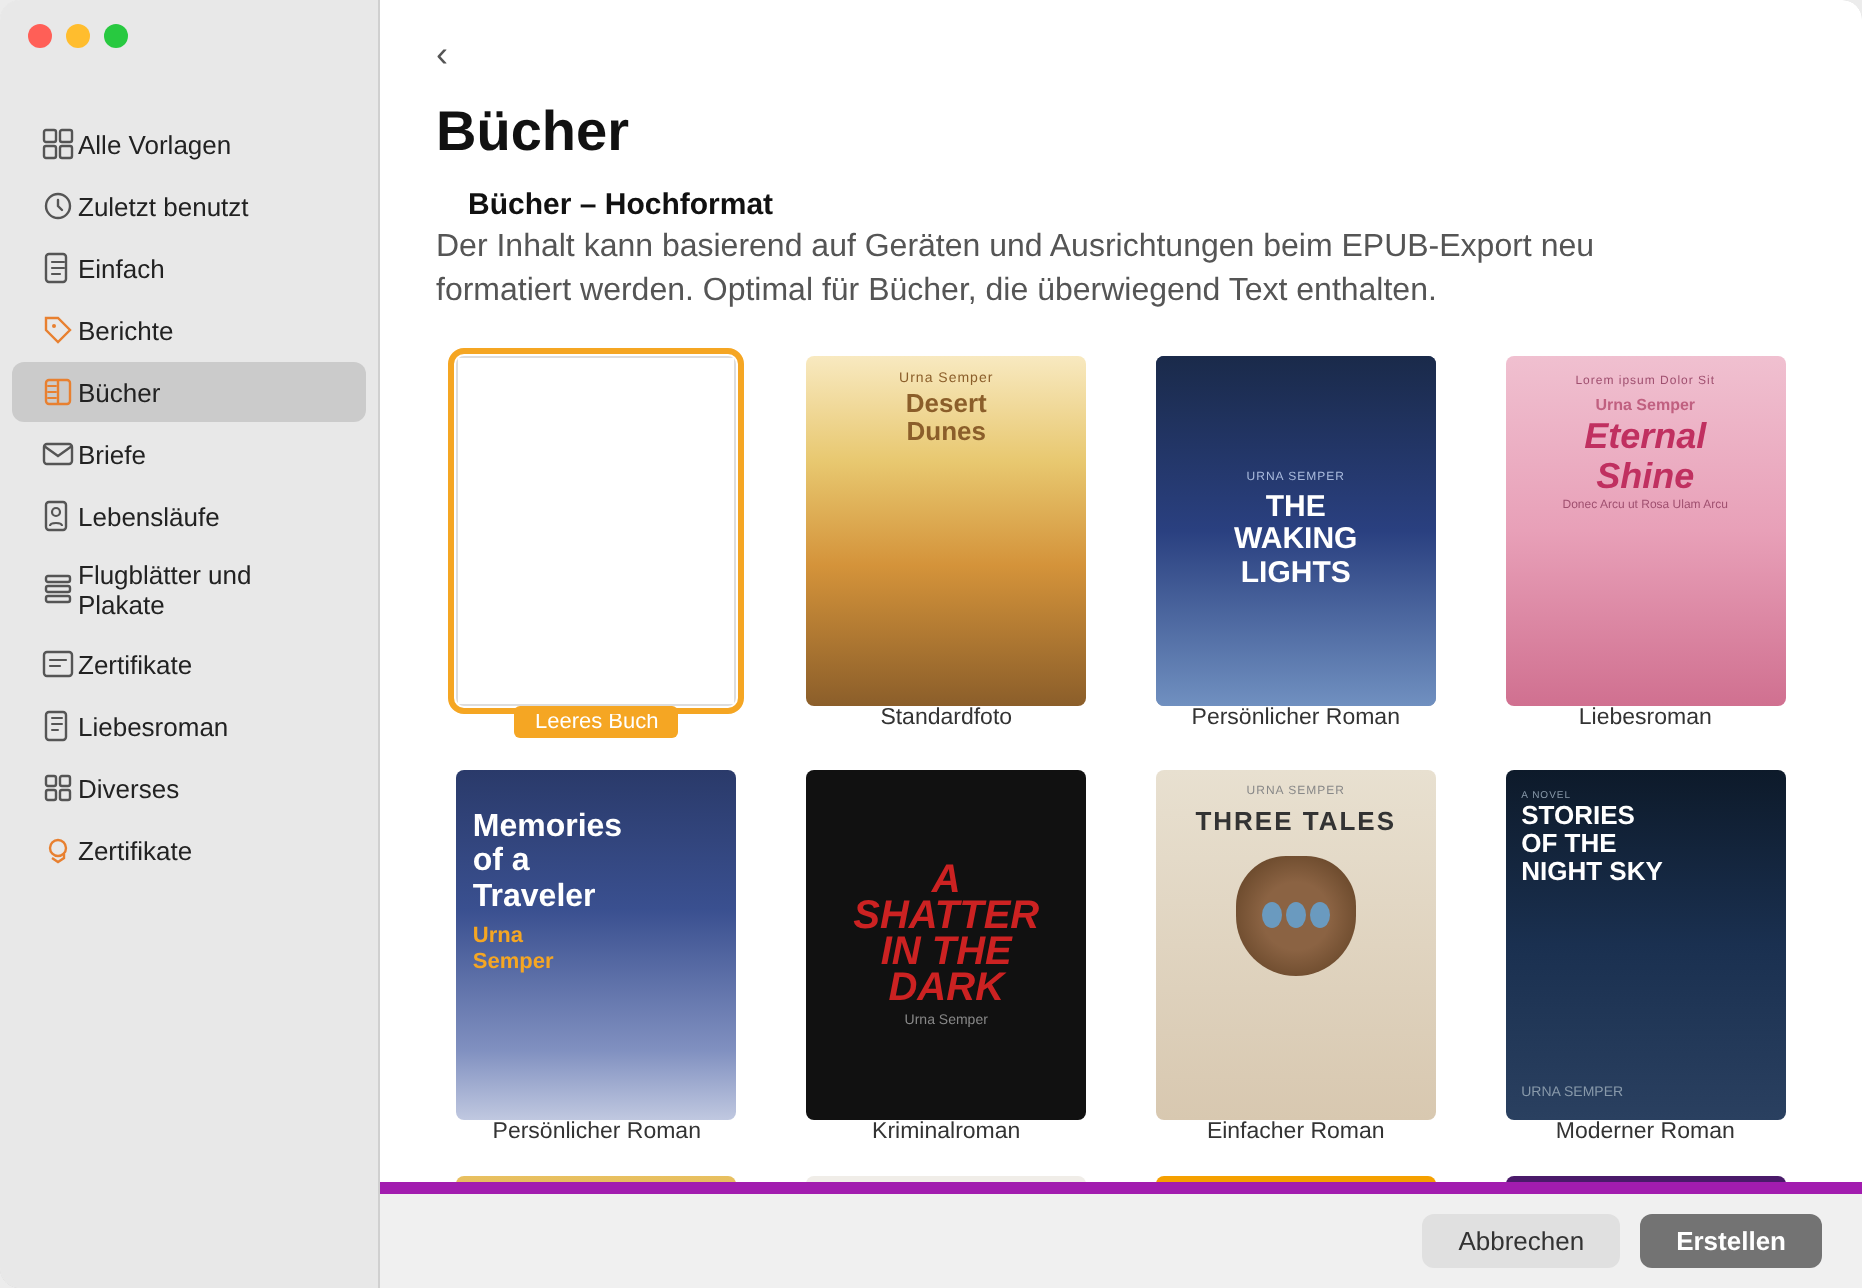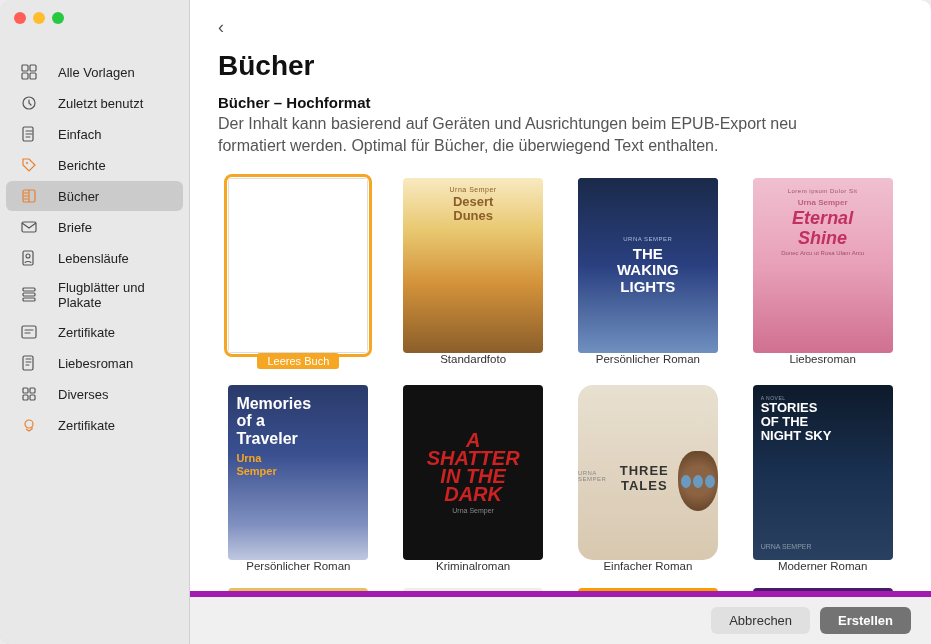--- a/index.html
+++ b/index.html
@@ -31,21 +31,21 @@
       background: #e8e8e8;
       display: flex;
       flex-direction: column;
       padding-top: 40px;
       border-right: 1px solid #d0d0d0;
     }
 
     .sidebar-item {
       display: flex;
       align-items: center;
-      gap: 20px;
+      gap: 1px;
       padding: 6px 14px;
       cursor: pointer;
       border-radius: 6px;
       margin: 1px 6px;
       font-size: 13px;
       color: #222;
       user-select: none;
     }
 
     .sidebar-item.active {
@@ -93,21 +93,21 @@
       font-size: 28px;
       font-weight: 700;
       color: #111;
       padding: 14px 28px 0 28px;
     }
 
     .section-title {
       font-size: 15px;
       font-weight: 600;
       color: #111;
-      padding: 12px 28px 2px 28px;
+      padding: 12px 28px 2px 44px;
     }
 
     .section-desc {
       font-size: 16px;
       color: #555;
       padding: 0 28px 8px 28px;
       line-height: 1.4;
       max-width: 650px;
     }
 
@@ -245,21 +245,21 @@
     .cover-eternal .c-title { font-size: 18px; font-weight: 800; color: #c03060; text-align: center; line-height: 1.1; margin-top: 2px; font-style: italic; }
     .cover-eternal .c-sub { font-size: 6px; color: #a05070; text-align: center; margin-top: 2px; }
 
     
     .cover-memories {
       background: linear-gradient(180deg, #2a3a6a 0%, #3a5090 40%, #8090c0 80%, #c0c8e0 100%);
       width: 100%;
       height: 100%;
       display: flex;
       flex-direction: column;
-      padding: 10px 8px;
+      padding: 20px 8px;
     }
     .cover-memories .c-title { font-size: 16px; font-weight: 800; color: #fff; line-height: 1.1; }
     .cover-memories .c-author-name { font-size: 11px; font-weight: 700; color: #f5a623; margin-top: 4px; line-height: 1.2; }
 
     
     .cover-shatter {
       background: #111;
       width: 100%;
       height: 100%;
       display: flex;
@@ -269,24 +269,23 @@
       padding: 8px;
     }
     .cover-shatter .c-title { font-size: 20px; font-weight: 900; color: #cc2222; text-align: center; line-height: 0.9; font-style: italic; text-transform: uppercase; }
 
     
     .cover-three {
       background: linear-gradient(180deg, #e8e0d0 0%, #d8c8b0 100%);
       width: 100%;
       height: 100%;
       display: flex;
-      flex-direction: row;
+      flex-direction: column;
       align-items: center;
       padding-top: 8px;
-      border-radius: 15px;
     }
     .cover-three .c-label { font-size: 6px; color: #888; text-transform: uppercase; letter-spacing: 0.5px; }
     .cover-three .c-title { font-size: 13px; font-weight: 600; color: #333; text-align: center; margin-top: 4px; text-transform: uppercase; letter-spacing: 1px; }
     .cover-three .c-nest {
       width: 60px; height: 60px;
       background: radial-gradient(circle, #8b6343 40%, #5a3c20 100%);
       border-radius: 50% 50% 60% 60%;
       margin-top: 10px;
       display: flex;
       align-items: center;

